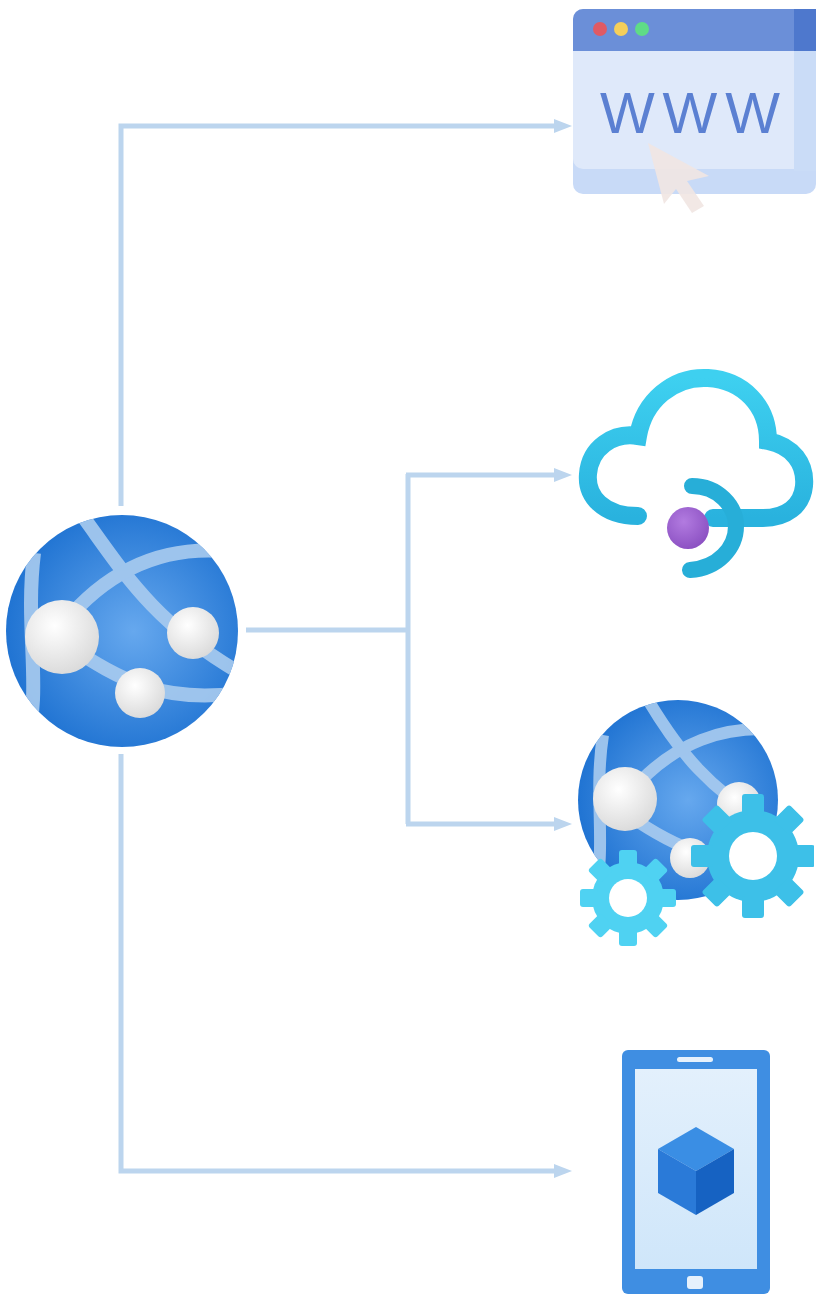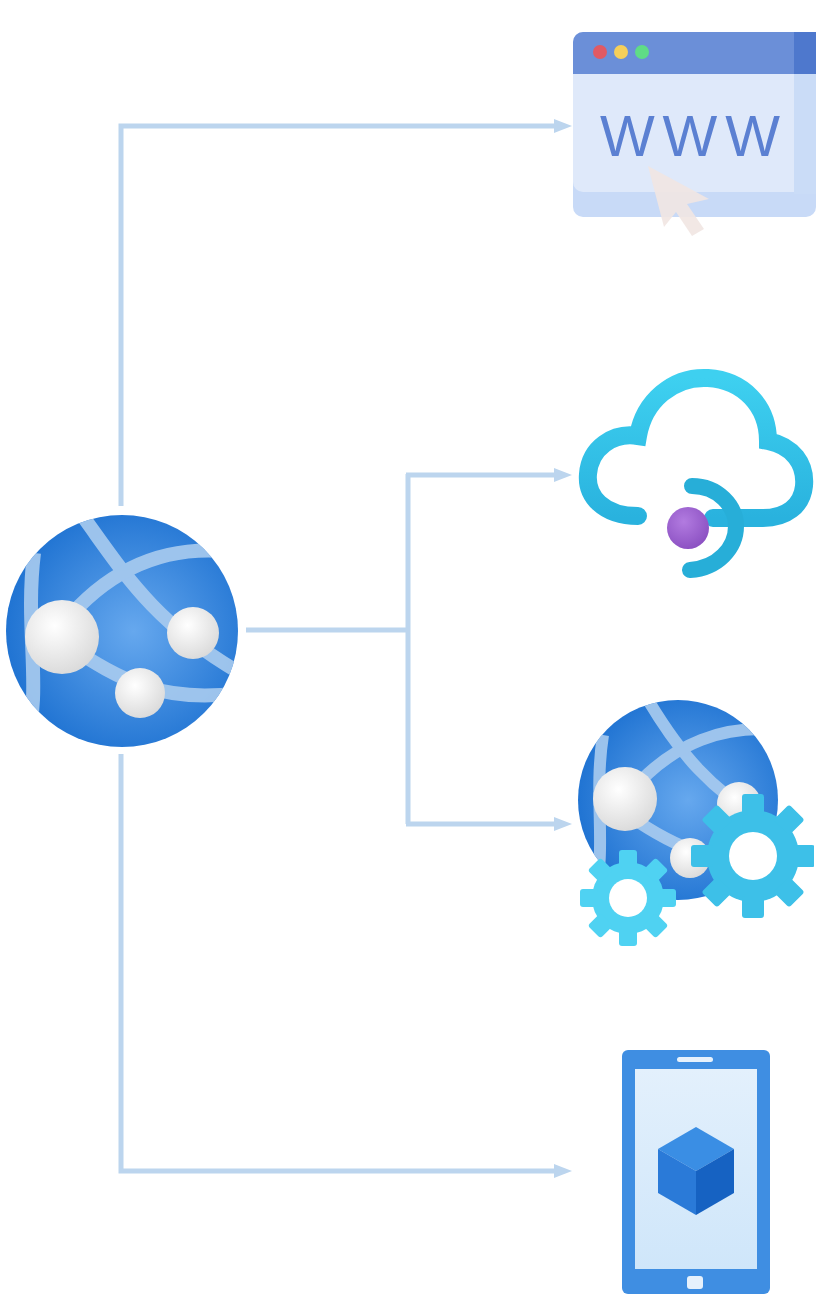--- a/index.html
+++ b/index.html
@@ -47,21 +47,21 @@
       <path d="M30,40 C20,120 40,180 20,236"></path>
       <path d="M60,110 C110,50 170,30 236,40"></path>
       <path d="M60,130 C120,170 160,190 236,180"></path>
     </g>
     <circle cx="58" cy="124" r="37" fill="url(#ball)"></circle>
     <circle cx="189" cy="120" r="26" fill="url(#ball)"></circle>
     <circle cx="136" cy="180" r="25" fill="url(#ball)"></circle>
   </svg>
 </div>
 
-<div class="node" style="left:572px; top:31px; width:244px; height:205px;">
+<div class="node" style="left:572px; top:8px; width:244px; height:205px;">
   <svg width="244" height="205" viewBox="0 0 244 205">
     <rect x="1" y="1" width="243" height="185" rx="10" fill="#c8daf7"></rect>
     <rect x="1" y="1" width="243" height="160" rx="10" fill="#dfe9fa"></rect>
     <path d="M11,1 H234 a10,10 0 0 1 10,10 V43 H1 V11 a10,10 0 0 1 10,-10 Z" fill="#6b8fd8"></path>
     <rect x="222" y="1" width="22" height="42" fill="#4e78cd"></rect>
     <rect x="222" y="43" width="22" height="120" fill="#cadcf7"></rect>
     <circle cx="28" cy="21" r="7" fill="#e05a64"></circle>
     <circle cx="49" cy="21" r="7" fill="#f5cf5a"></circle>
     <circle cx="70" cy="21" r="7" fill="#5fdc86"></circle>
     <text x="122" y="125" text-anchor="middle" font-family="Liberation Sans, sans-serif" font-size="58" letter-spacing="8" fill="#5b80d2">WWW</text>

